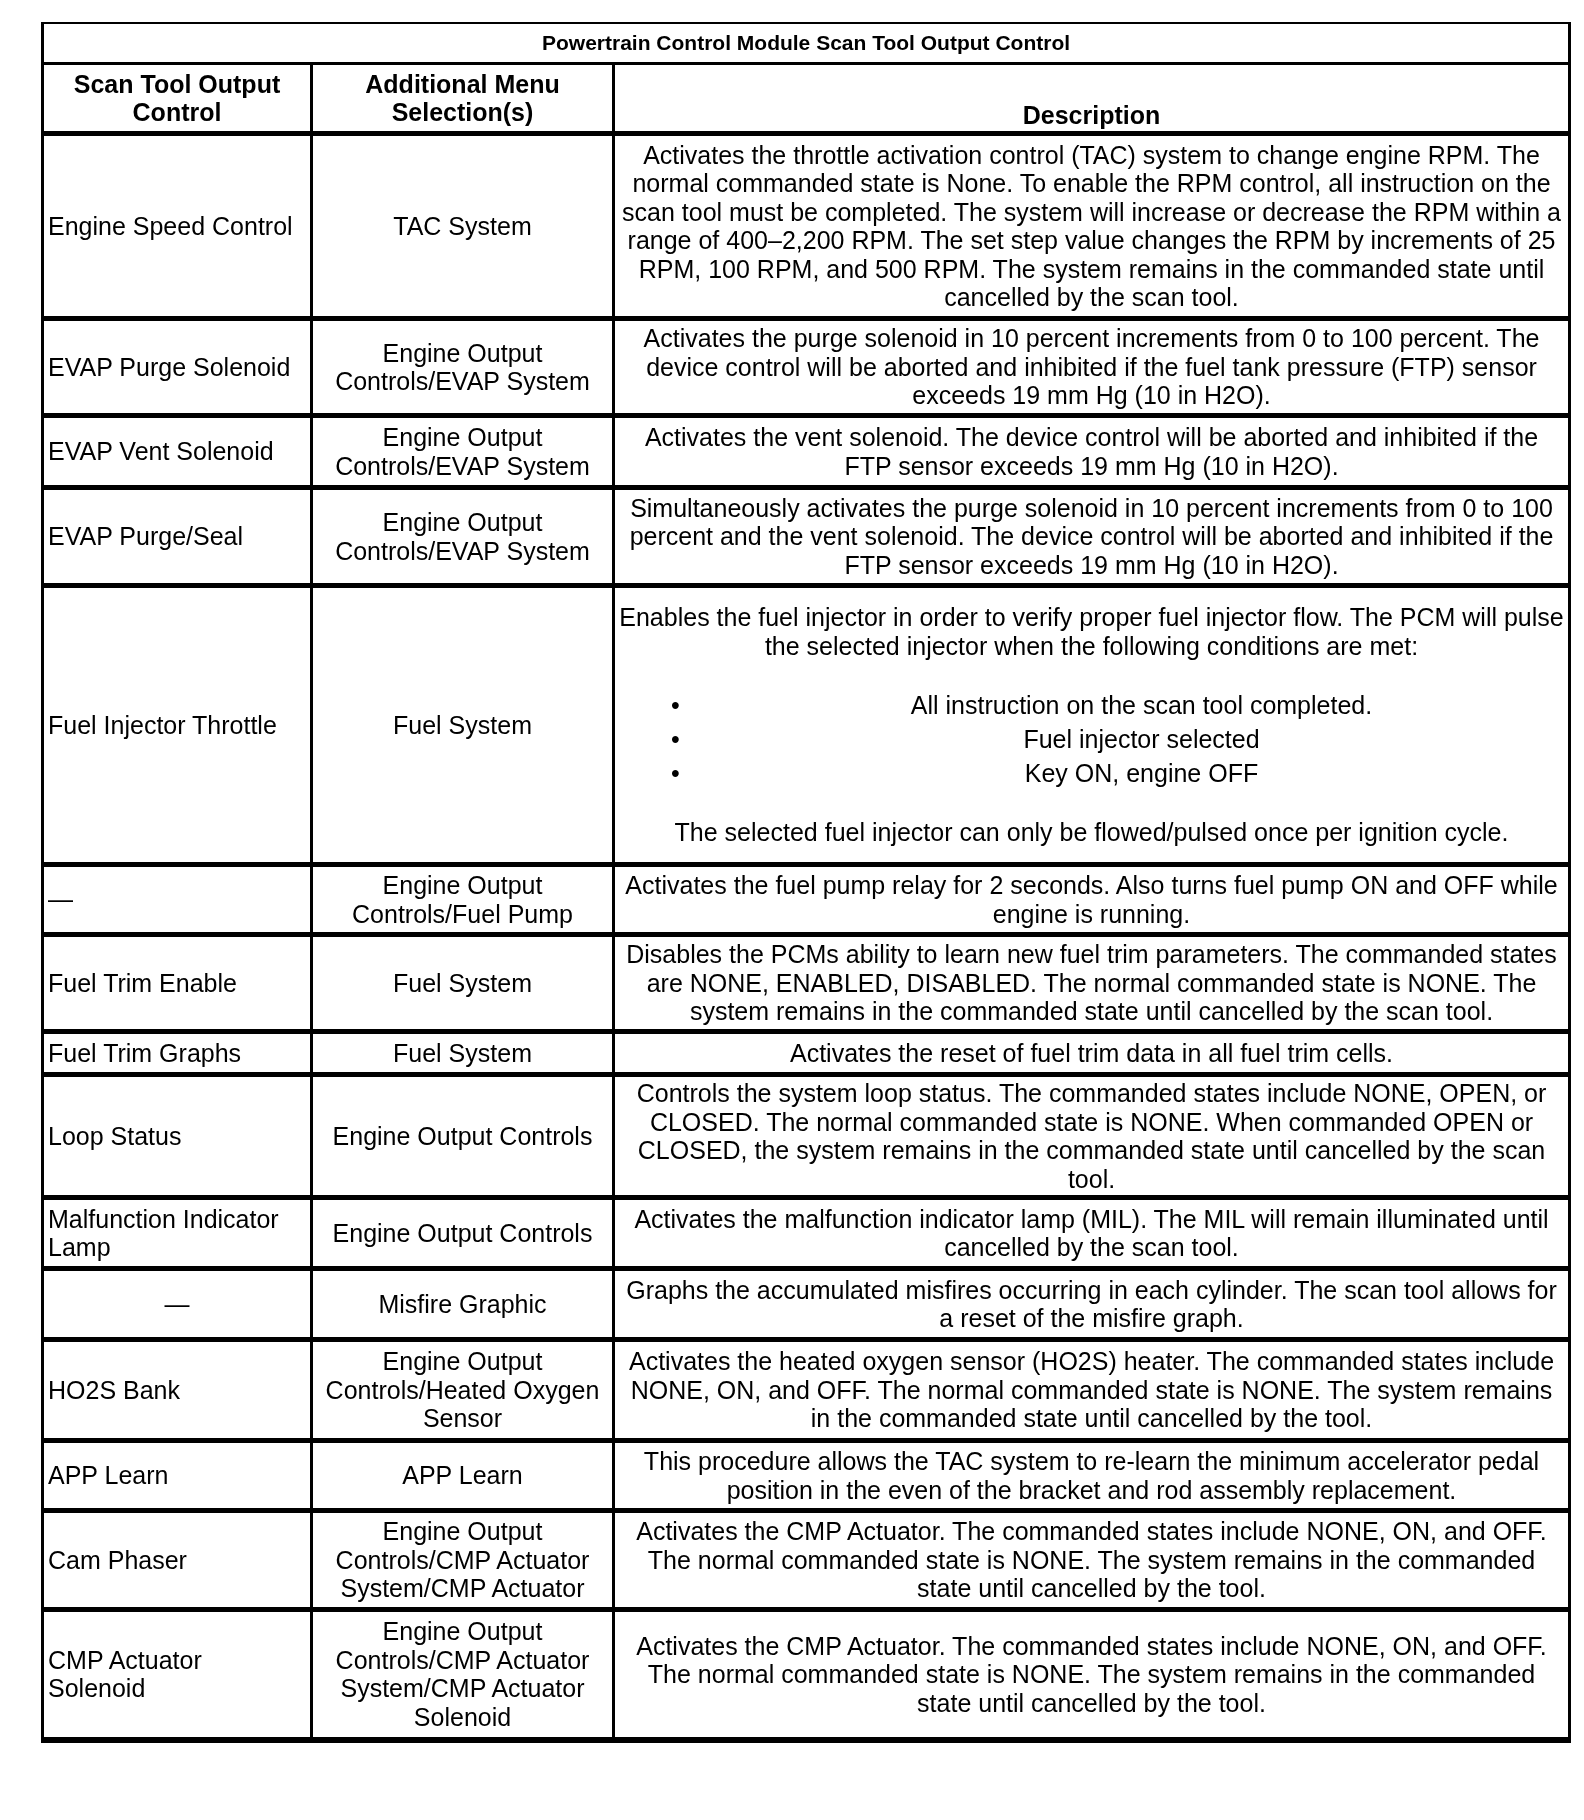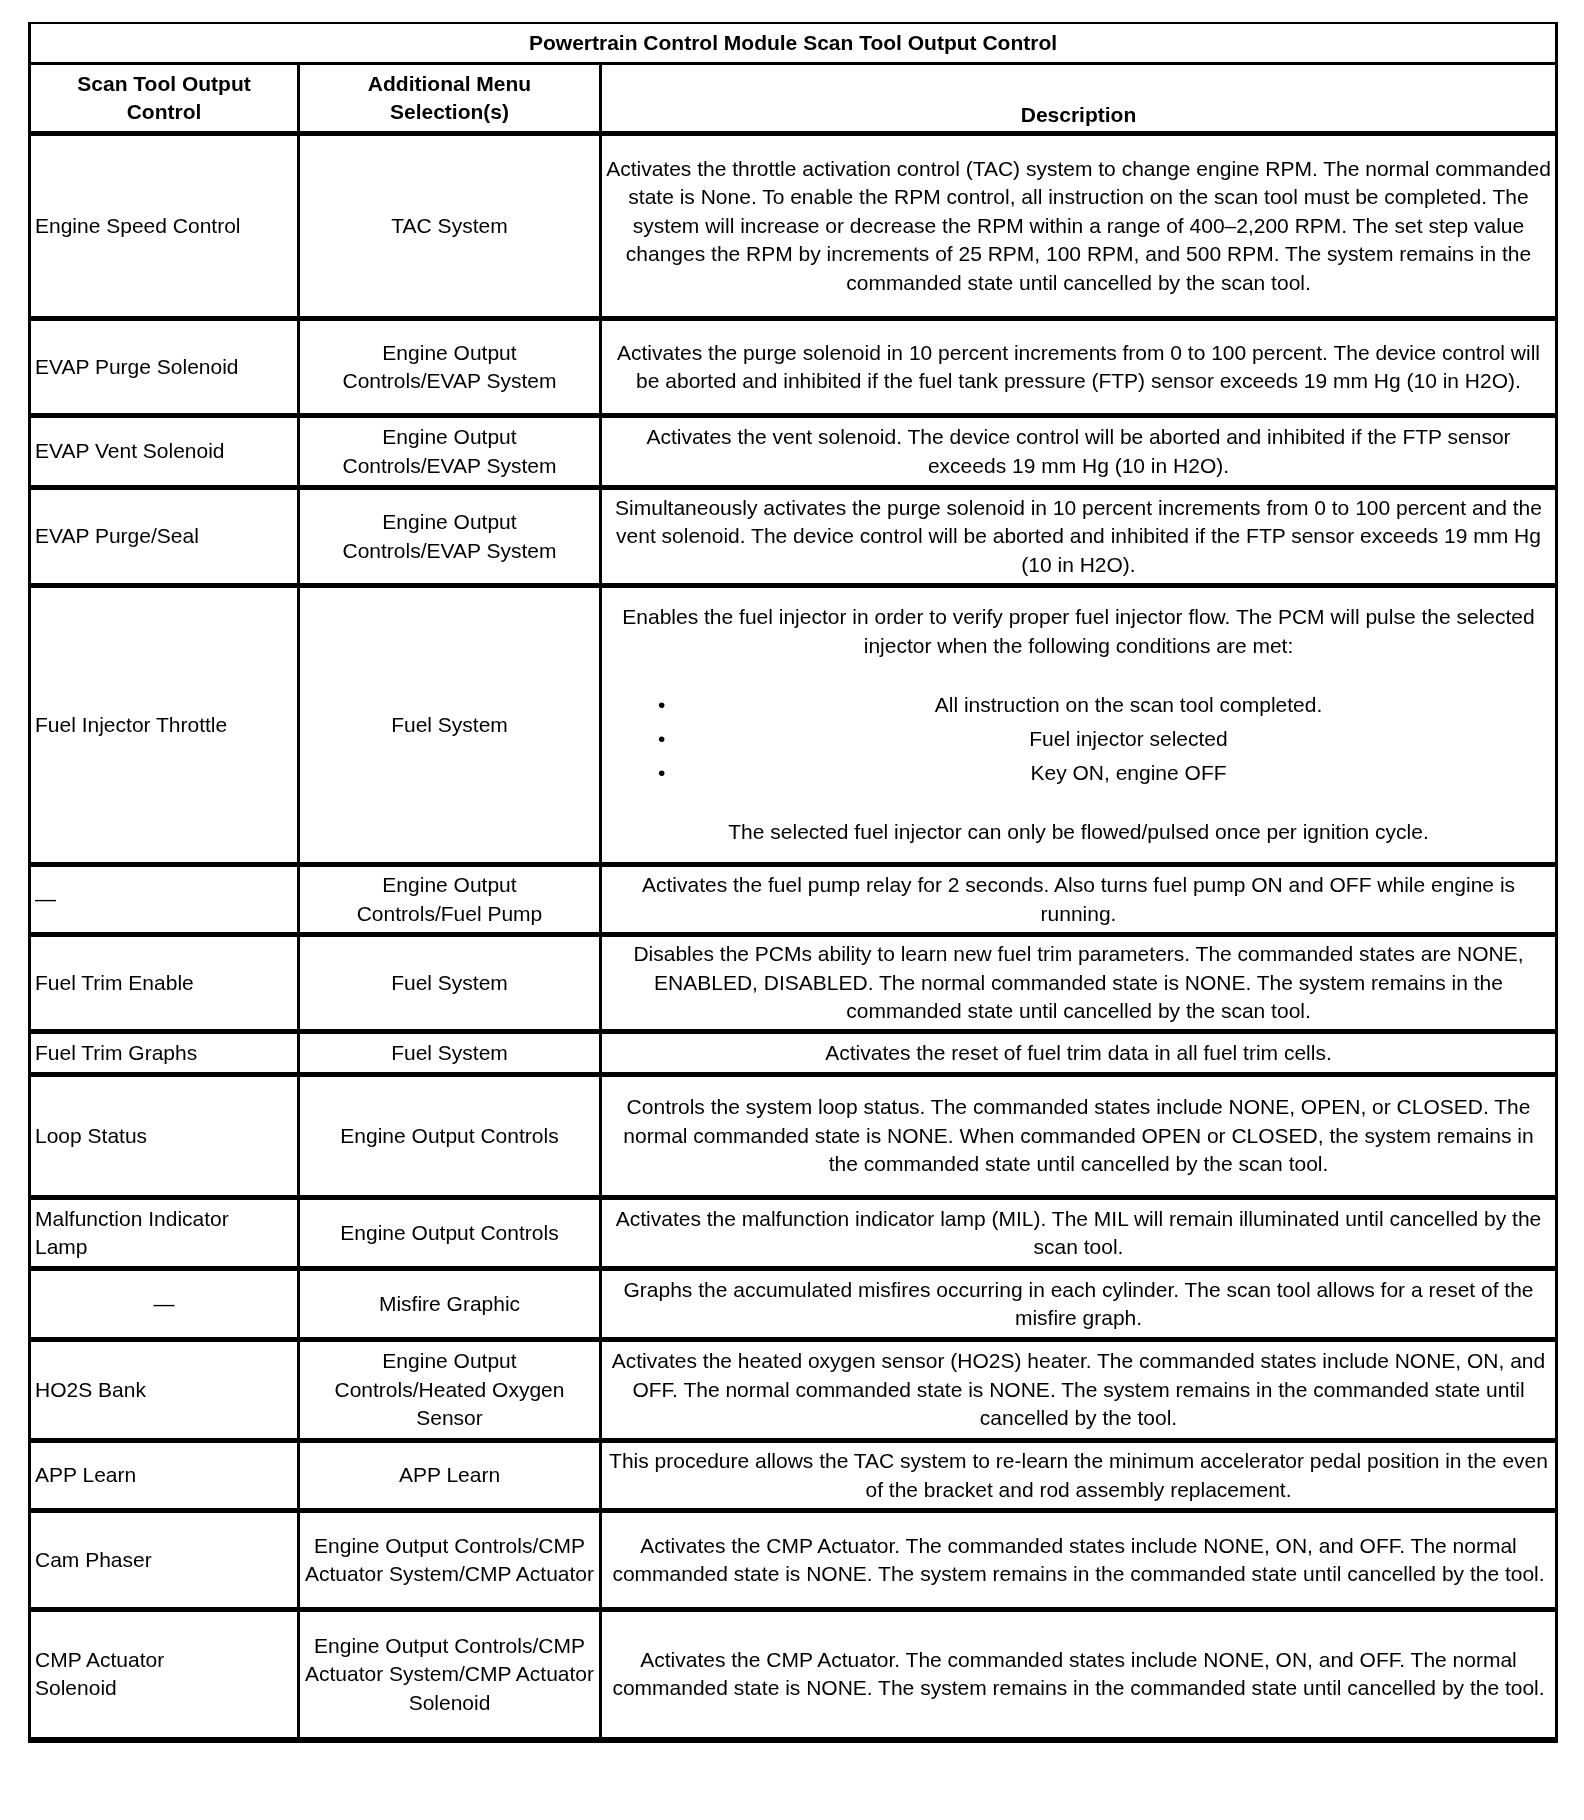--- a/index.html
+++ b/index.html
@@ -1,21 +1,21 @@
 <!DOCTYPE html>
 <html><head>
 <meta charset="utf-8">
 <style>
   html, body { margin: 0; padding: 0; background: #ffffff; }
   body { width: 1584px; height: 1820px; position: relative; overflow: hidden;
          font-family: "Liberation Sans", sans-serif; color: #000; }
-  table.doc { position: absolute; left: 28px; top: 22px; width: 1527px;
+  table.doc { position: absolute; left: 41px; top: 22px; width: 1527px;
               border-collapse: collapse; table-layout: fixed; }
   table.doc td, table.doc th { border: 3px solid #000; padding: 0 4px; vertical-align: middle;
-              font-size: 21px; line-height: 28.5px; font-weight: normal; }
+              font-size: 25px; line-height: 28.5px; font-weight: normal; }
   table.doc tr.title-row th { border-top-width: 2px; font-weight: bold; font-size: 21px;
               height: 38px; text-align: center; }
   table.doc tr.head-row th { font-weight: bold; text-align: center; height: 64px;
               border-bottom-width: 5px; }
   table.doc tr.head-row th.desc-head { vertical-align: bottom; padding-bottom: 2px; }
   table.doc tr.body-row td { border-top-width: 5px; }
   table.doc tr.body-row:first-of-type td { border-top-width: 5px; }
   col.c1 { width: 269px; } col.c2 { width: 302px; } col.c3 { width: 956px; }
   td.ctrl { text-align: left; padding-left: 4px; }
   td.ctrl.center { text-align: center; }

